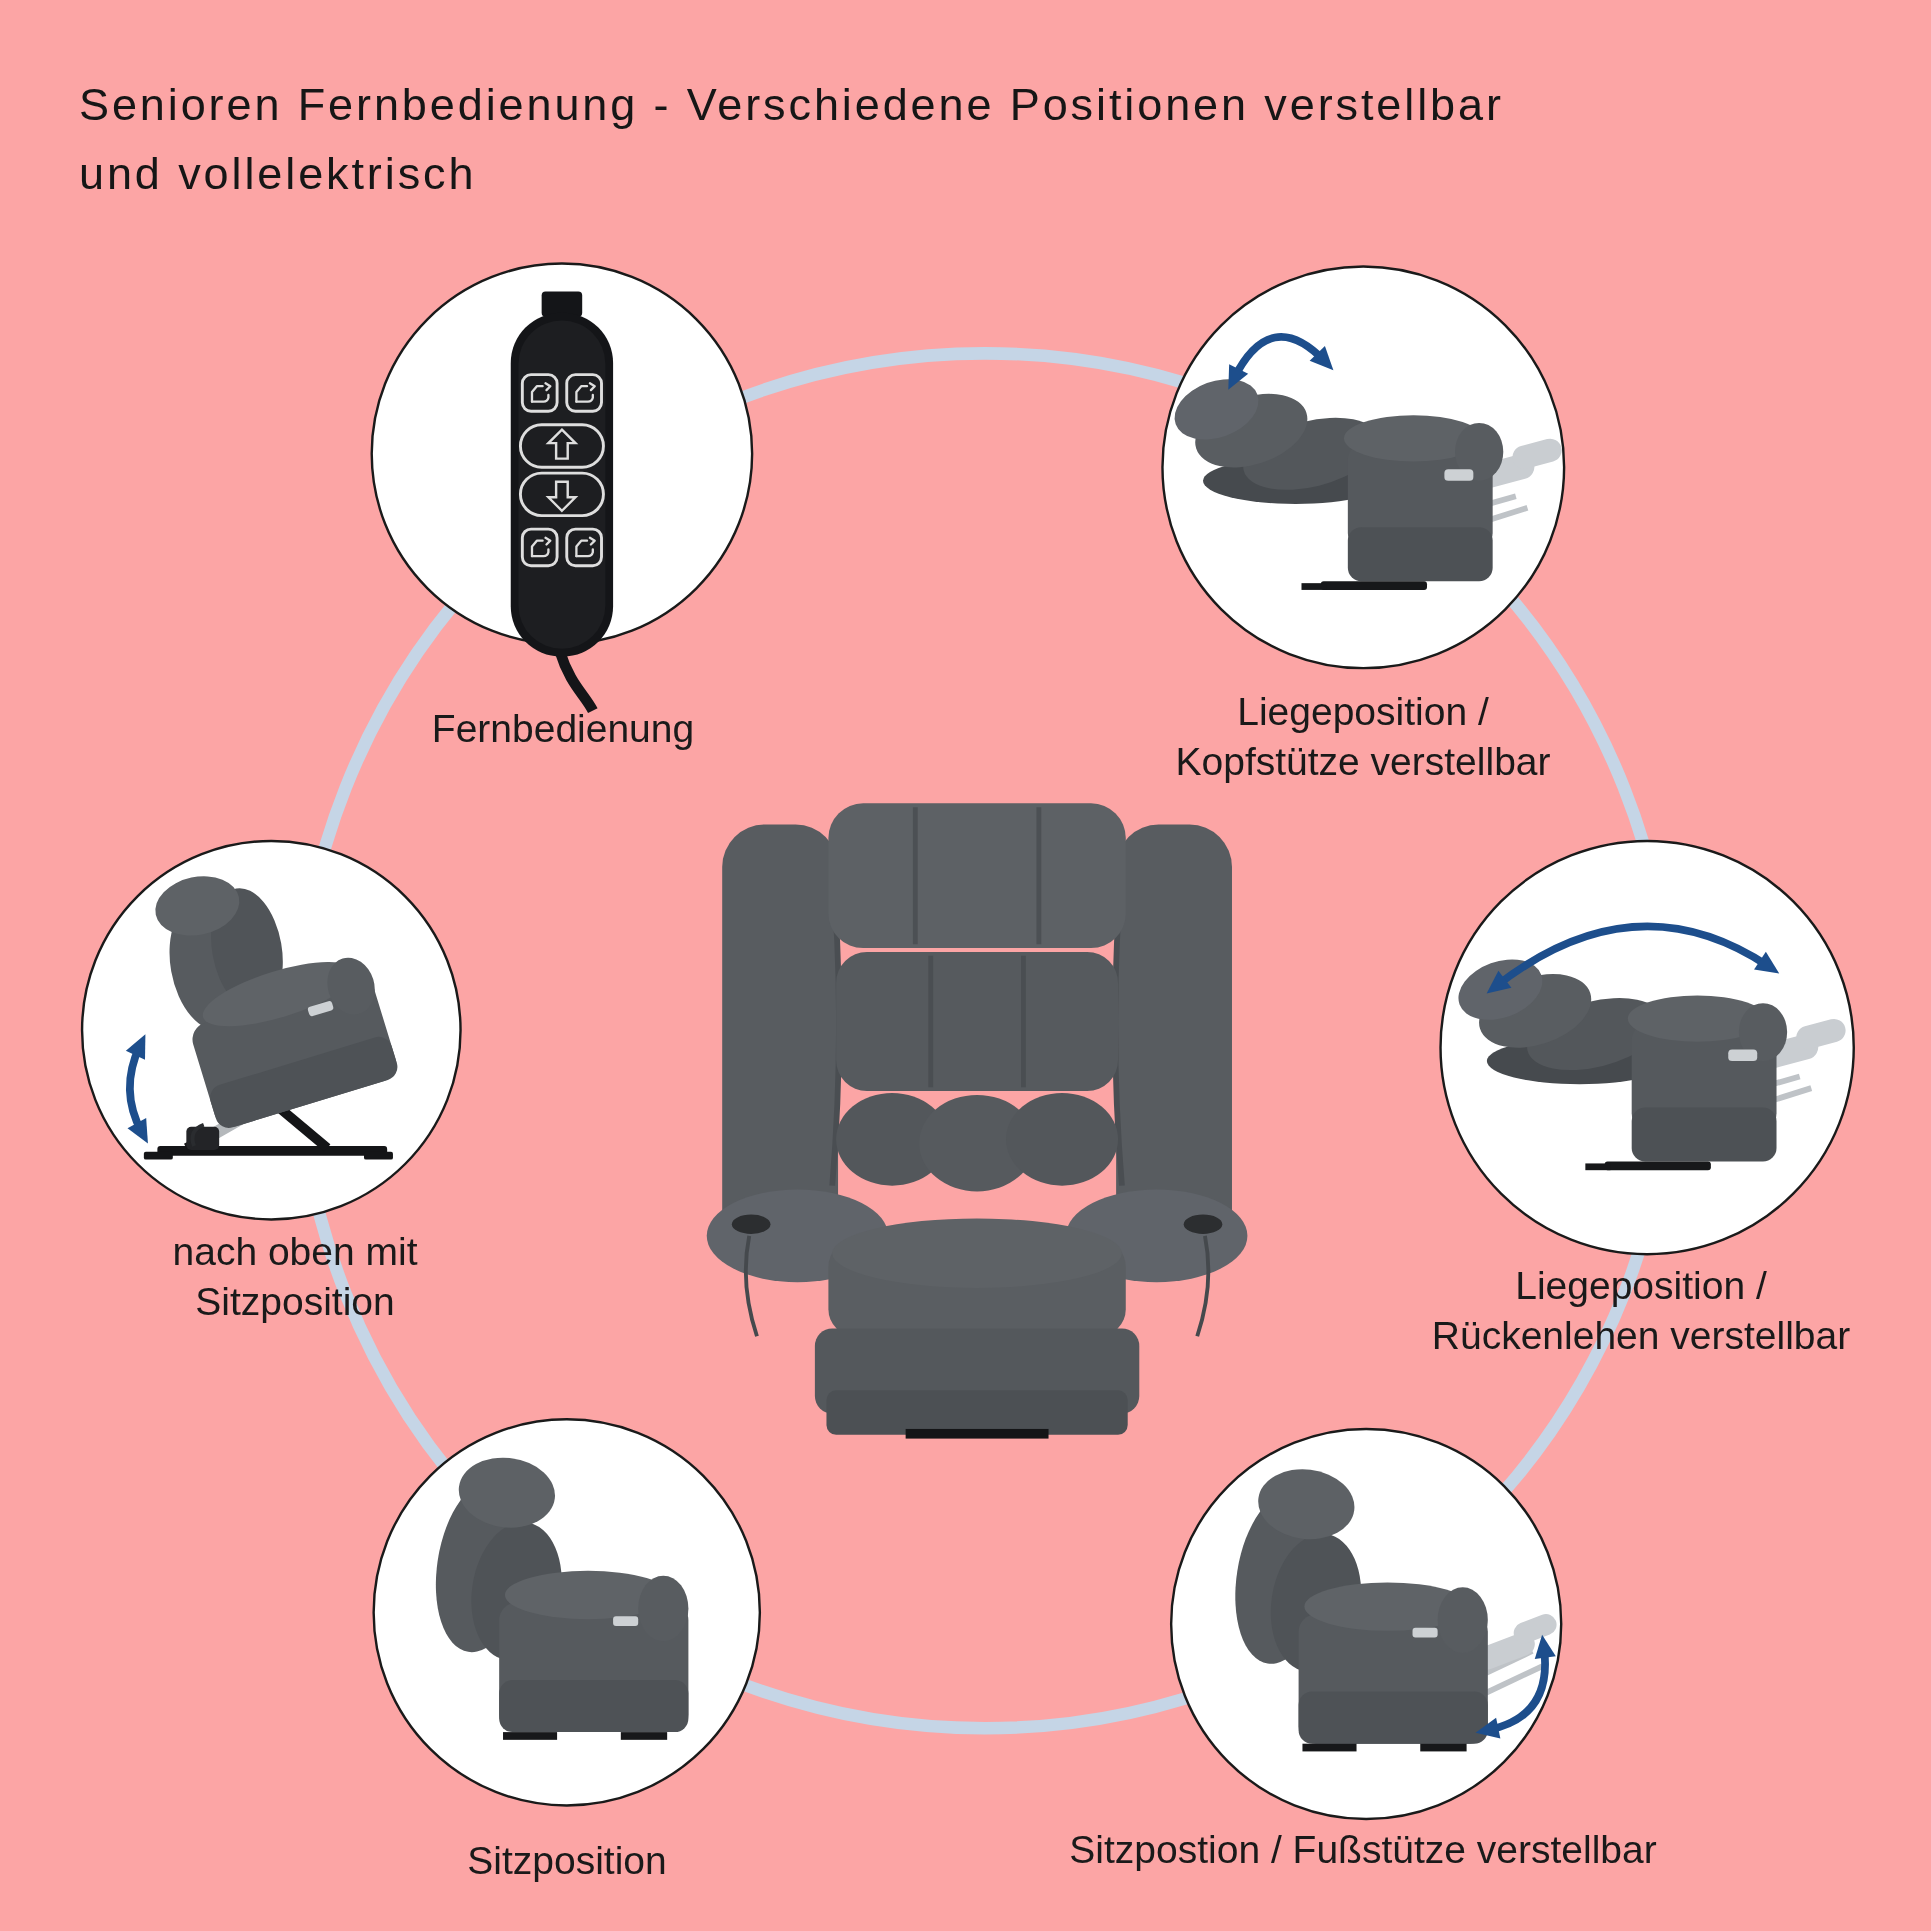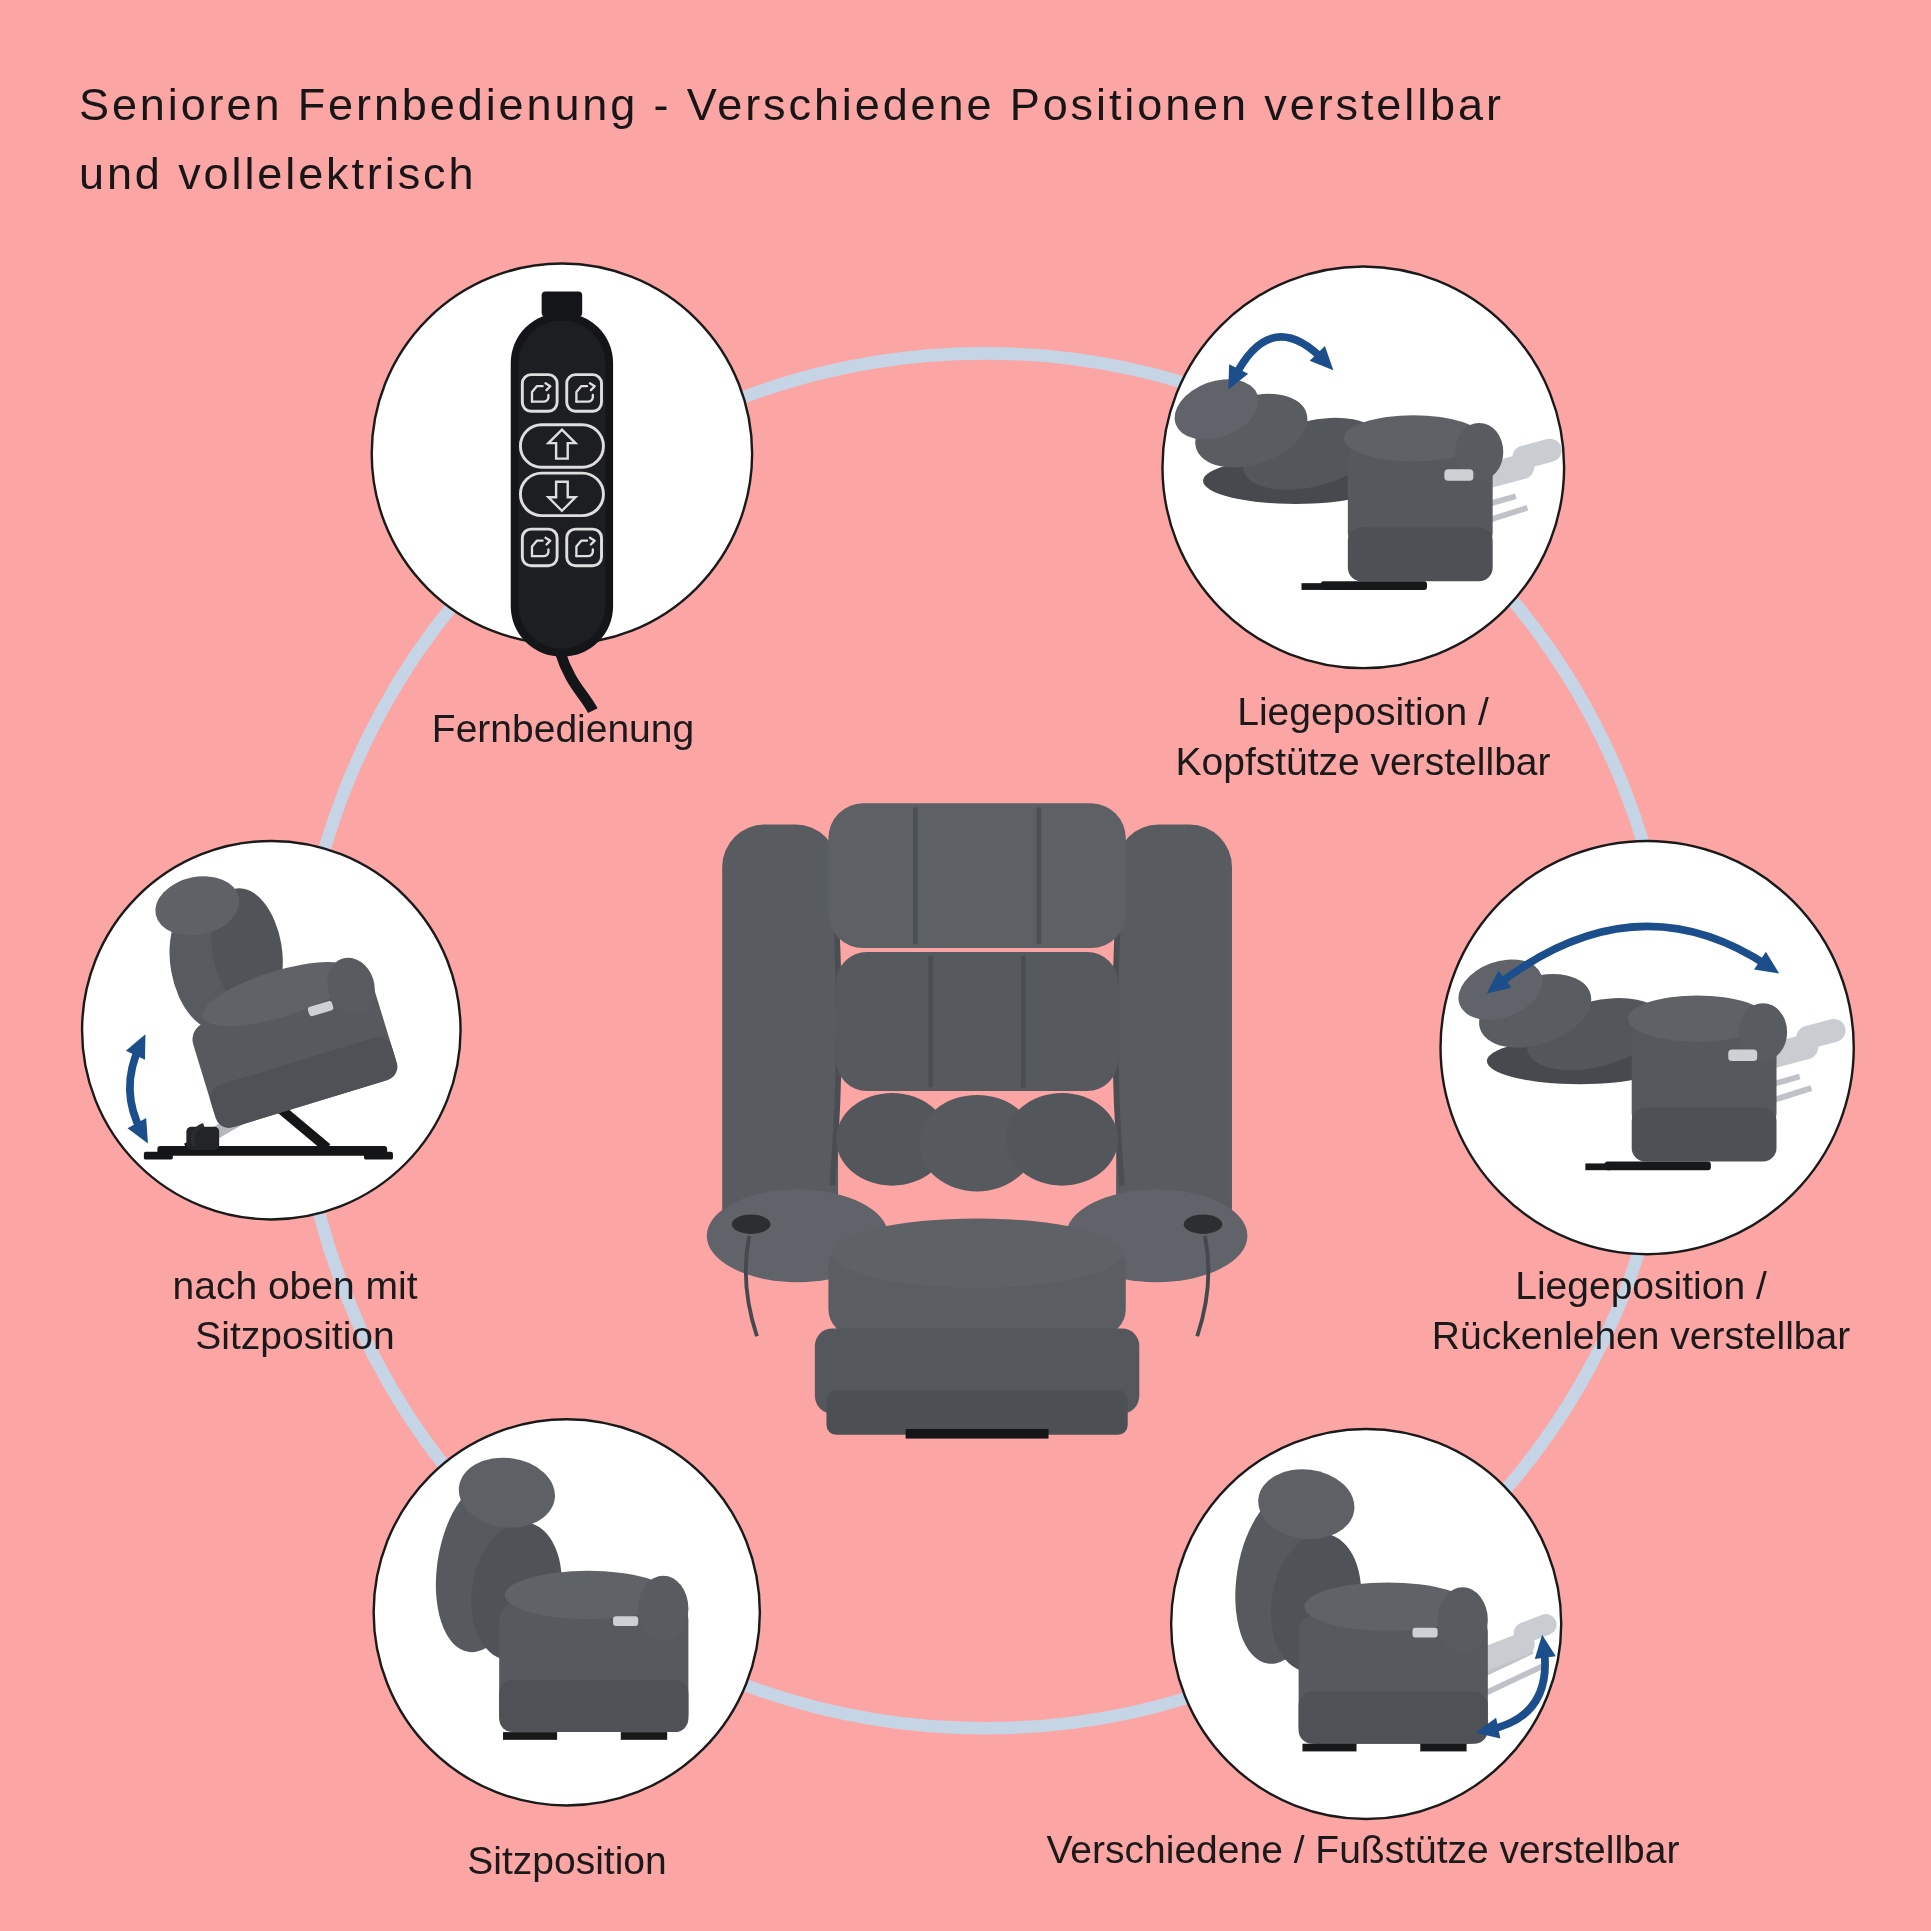--- a/index.html
+++ b/index.html
@@ -180,34 +180,34 @@
 
   <div class="feature-label" style="left:563px;top:704px;">
     <span>Fernbedienung</span>
   </div>
 
   <div class="feature-label" style="left:1363px;top:687px;">
     <span>Liegeposition /</span>
     <span>Kopfstütze verstellbar</span>
   </div>
 
-  <div class="feature-label" style="left:295px;top:1261px;">
+  <div class="feature-label" style="left:295px;top:1227px;">
     <span>nach oben mit</span>
     <span>Sitzposition</span>
   </div>
 
   <div class="feature-label" style="left:1641px;top:1261px;">
     <span>Liegeposition /</span>
     <span>Rückenlehen verstellbar</span>
   </div>
 
   <div class="feature-label" style="left:567px;top:1836px;">
     <span>Sitzposition</span>
 
   </div>
 
   <div class="feature-label" style="left:1363px;top:1825px;">
-    <span>Verschiedene / Fußstütze verstellbar</span>
+    <span>Sitzpostion / Fußstütze verstellbar</span>
 
   </div>
 
 </div>
 
 
 </body></html>

